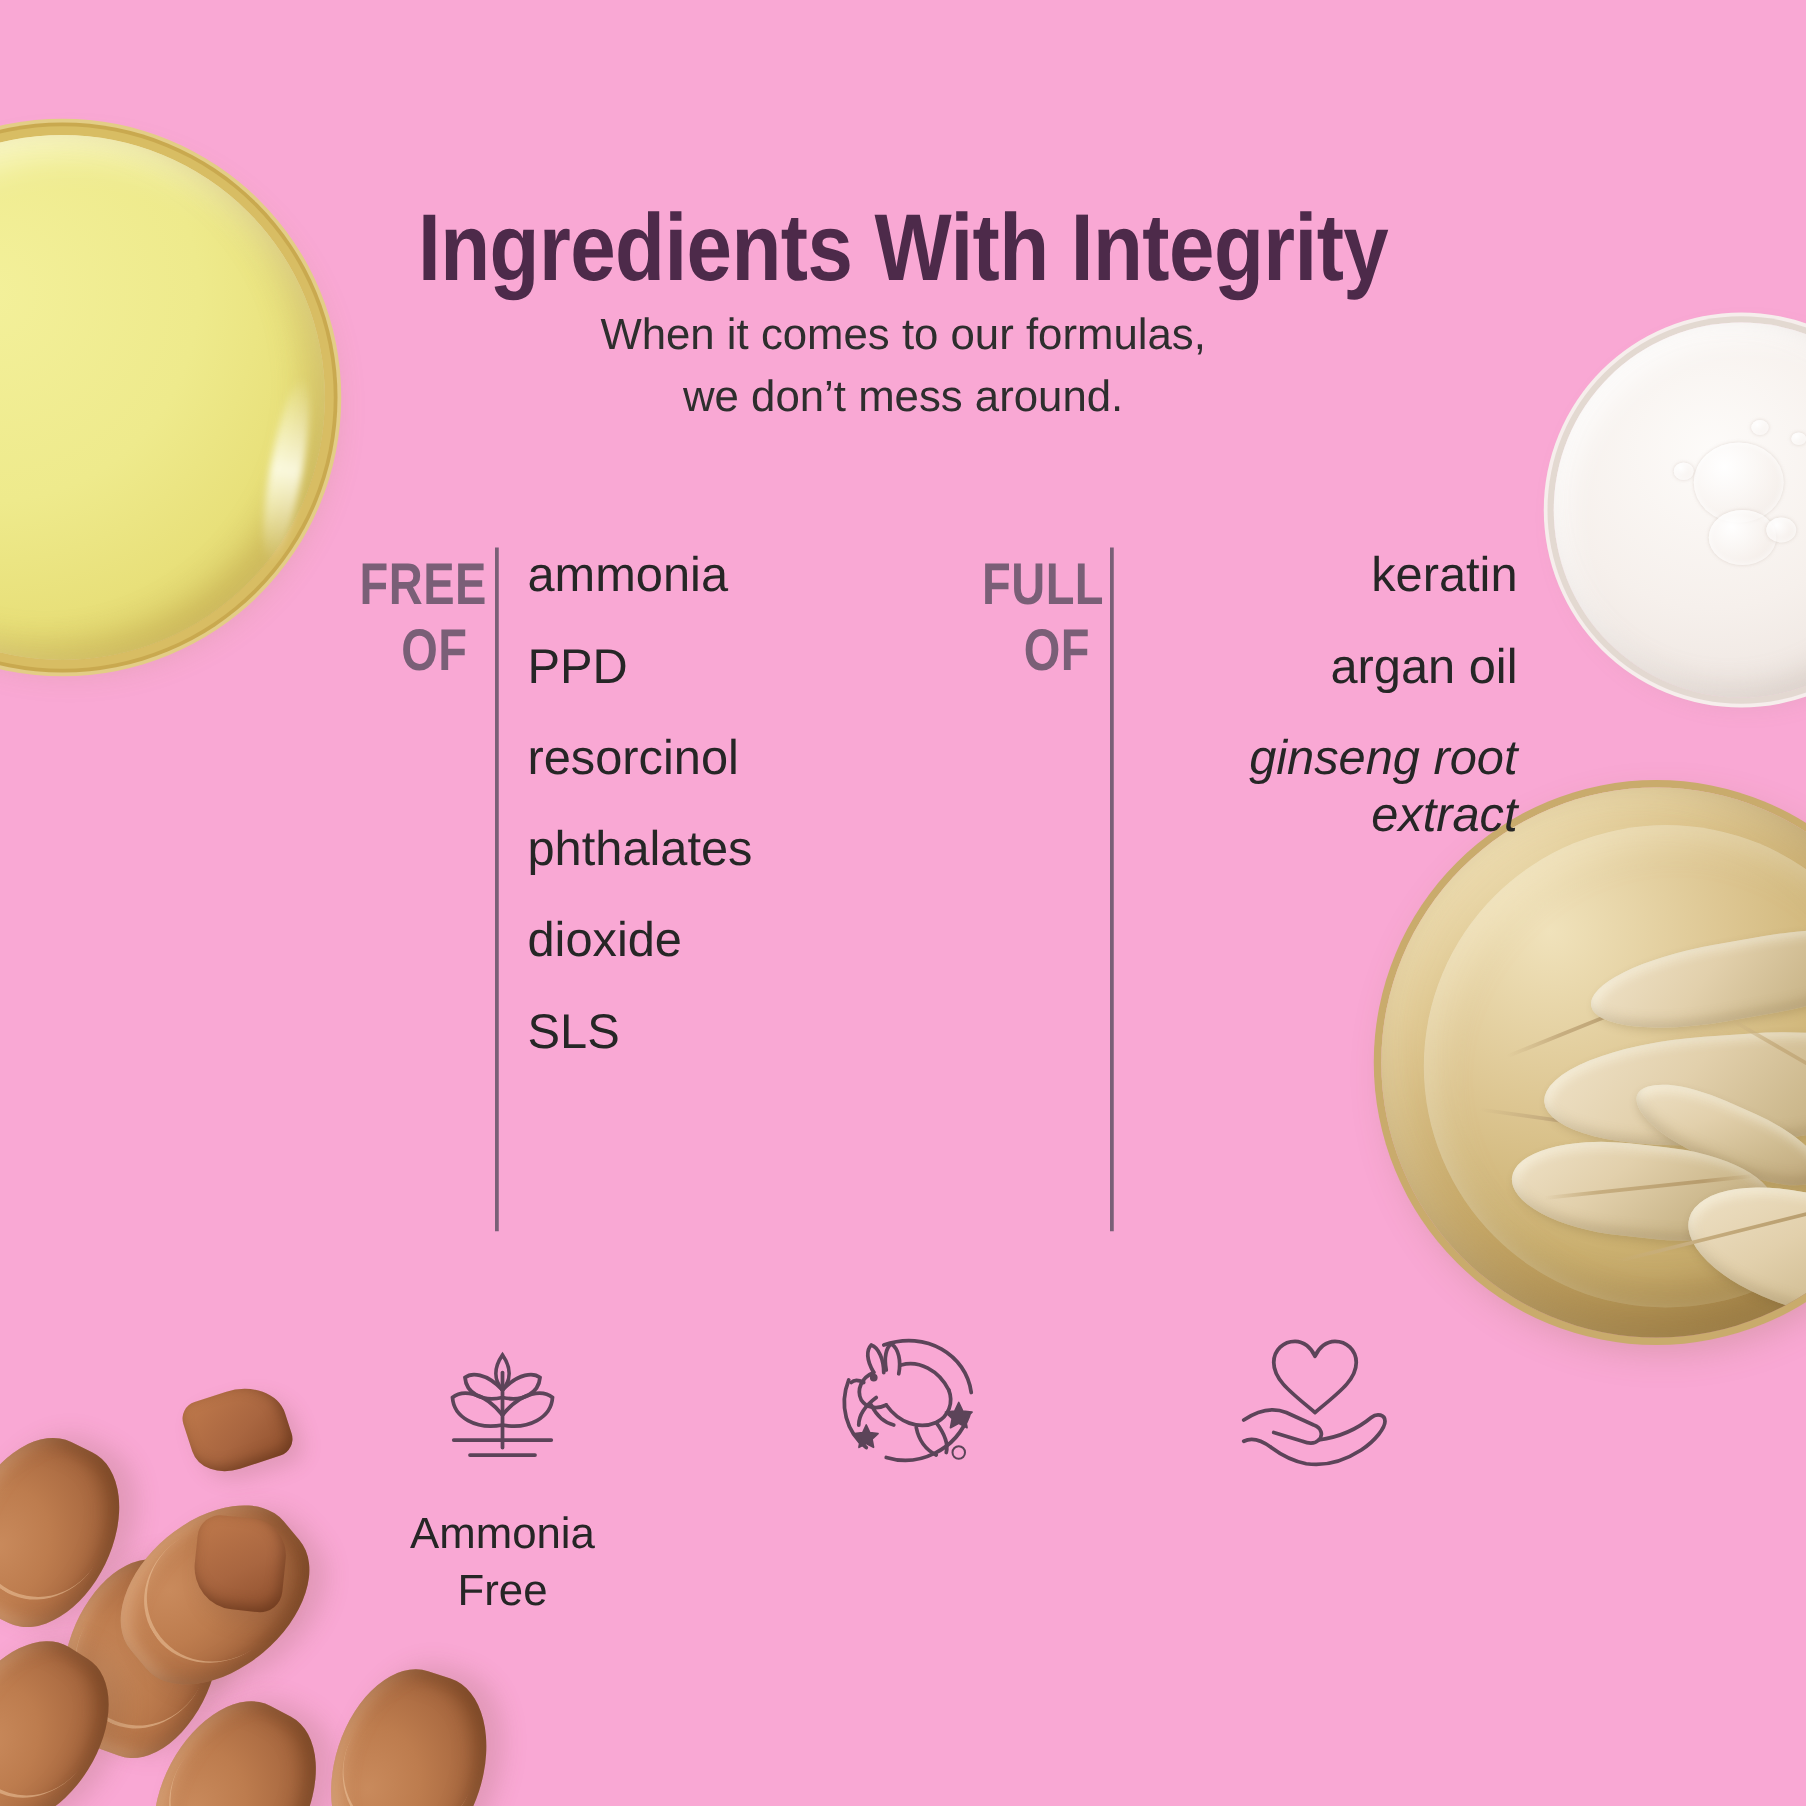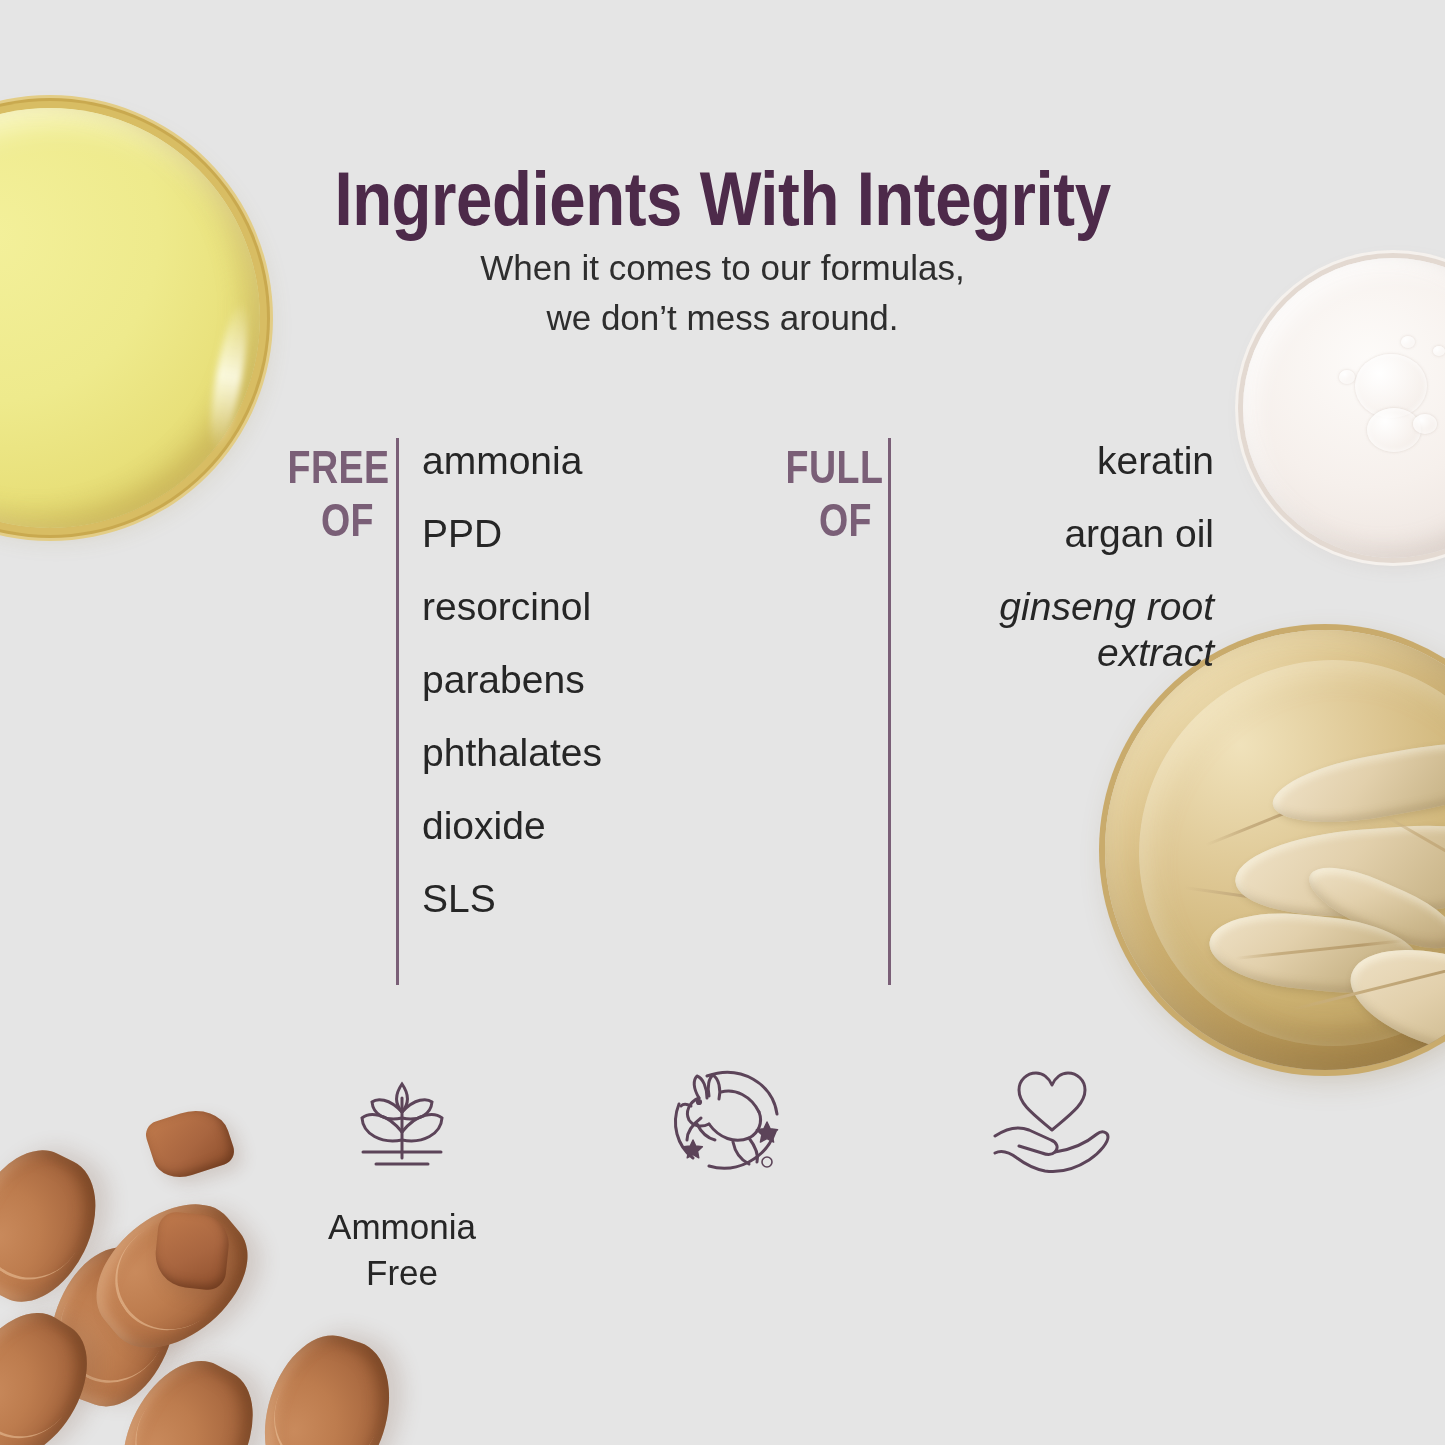--- a/index.html
+++ b/index.html
@@ -7,21 +7,21 @@
     padding: 0;
     background: #ffffff;
   }
   body {
     font-family: "Liberation Sans", sans-serif;
   }
   #page {
     position: relative;
     width: 1445px;
     height: 1445px;
-    background: #e5e5e5;
+    background: #f9a8d4;
     overflow: hidden;
   }
 
   
   .photo { position: absolute; pointer-events: none; }
 
   
   #dish-yellow {
     left: -160px; top: 108px;
     width: 420px; height: 420px;
@@ -305,21 +305,20 @@
     <div class="col" id="col-free">
       <div class="col-head">
         <span>FREE</span>
         <span>OF</span>
       </div>
       <div class="col-rule"></div>
       <ul class="col-list">
         <li>ammonia</li>
         <li>PPD</li>
         <li>resorcinol</li>
-        <li>parabens</li>
         <li>phthalates</li>
         <li>dioxide</li>
         <li>SLS</li>
       </ul>
     </div>
 
     <div class="col" id="col-full">
       <div class="col-head">
         <span>FULL</span>
         <span>OF</span>

